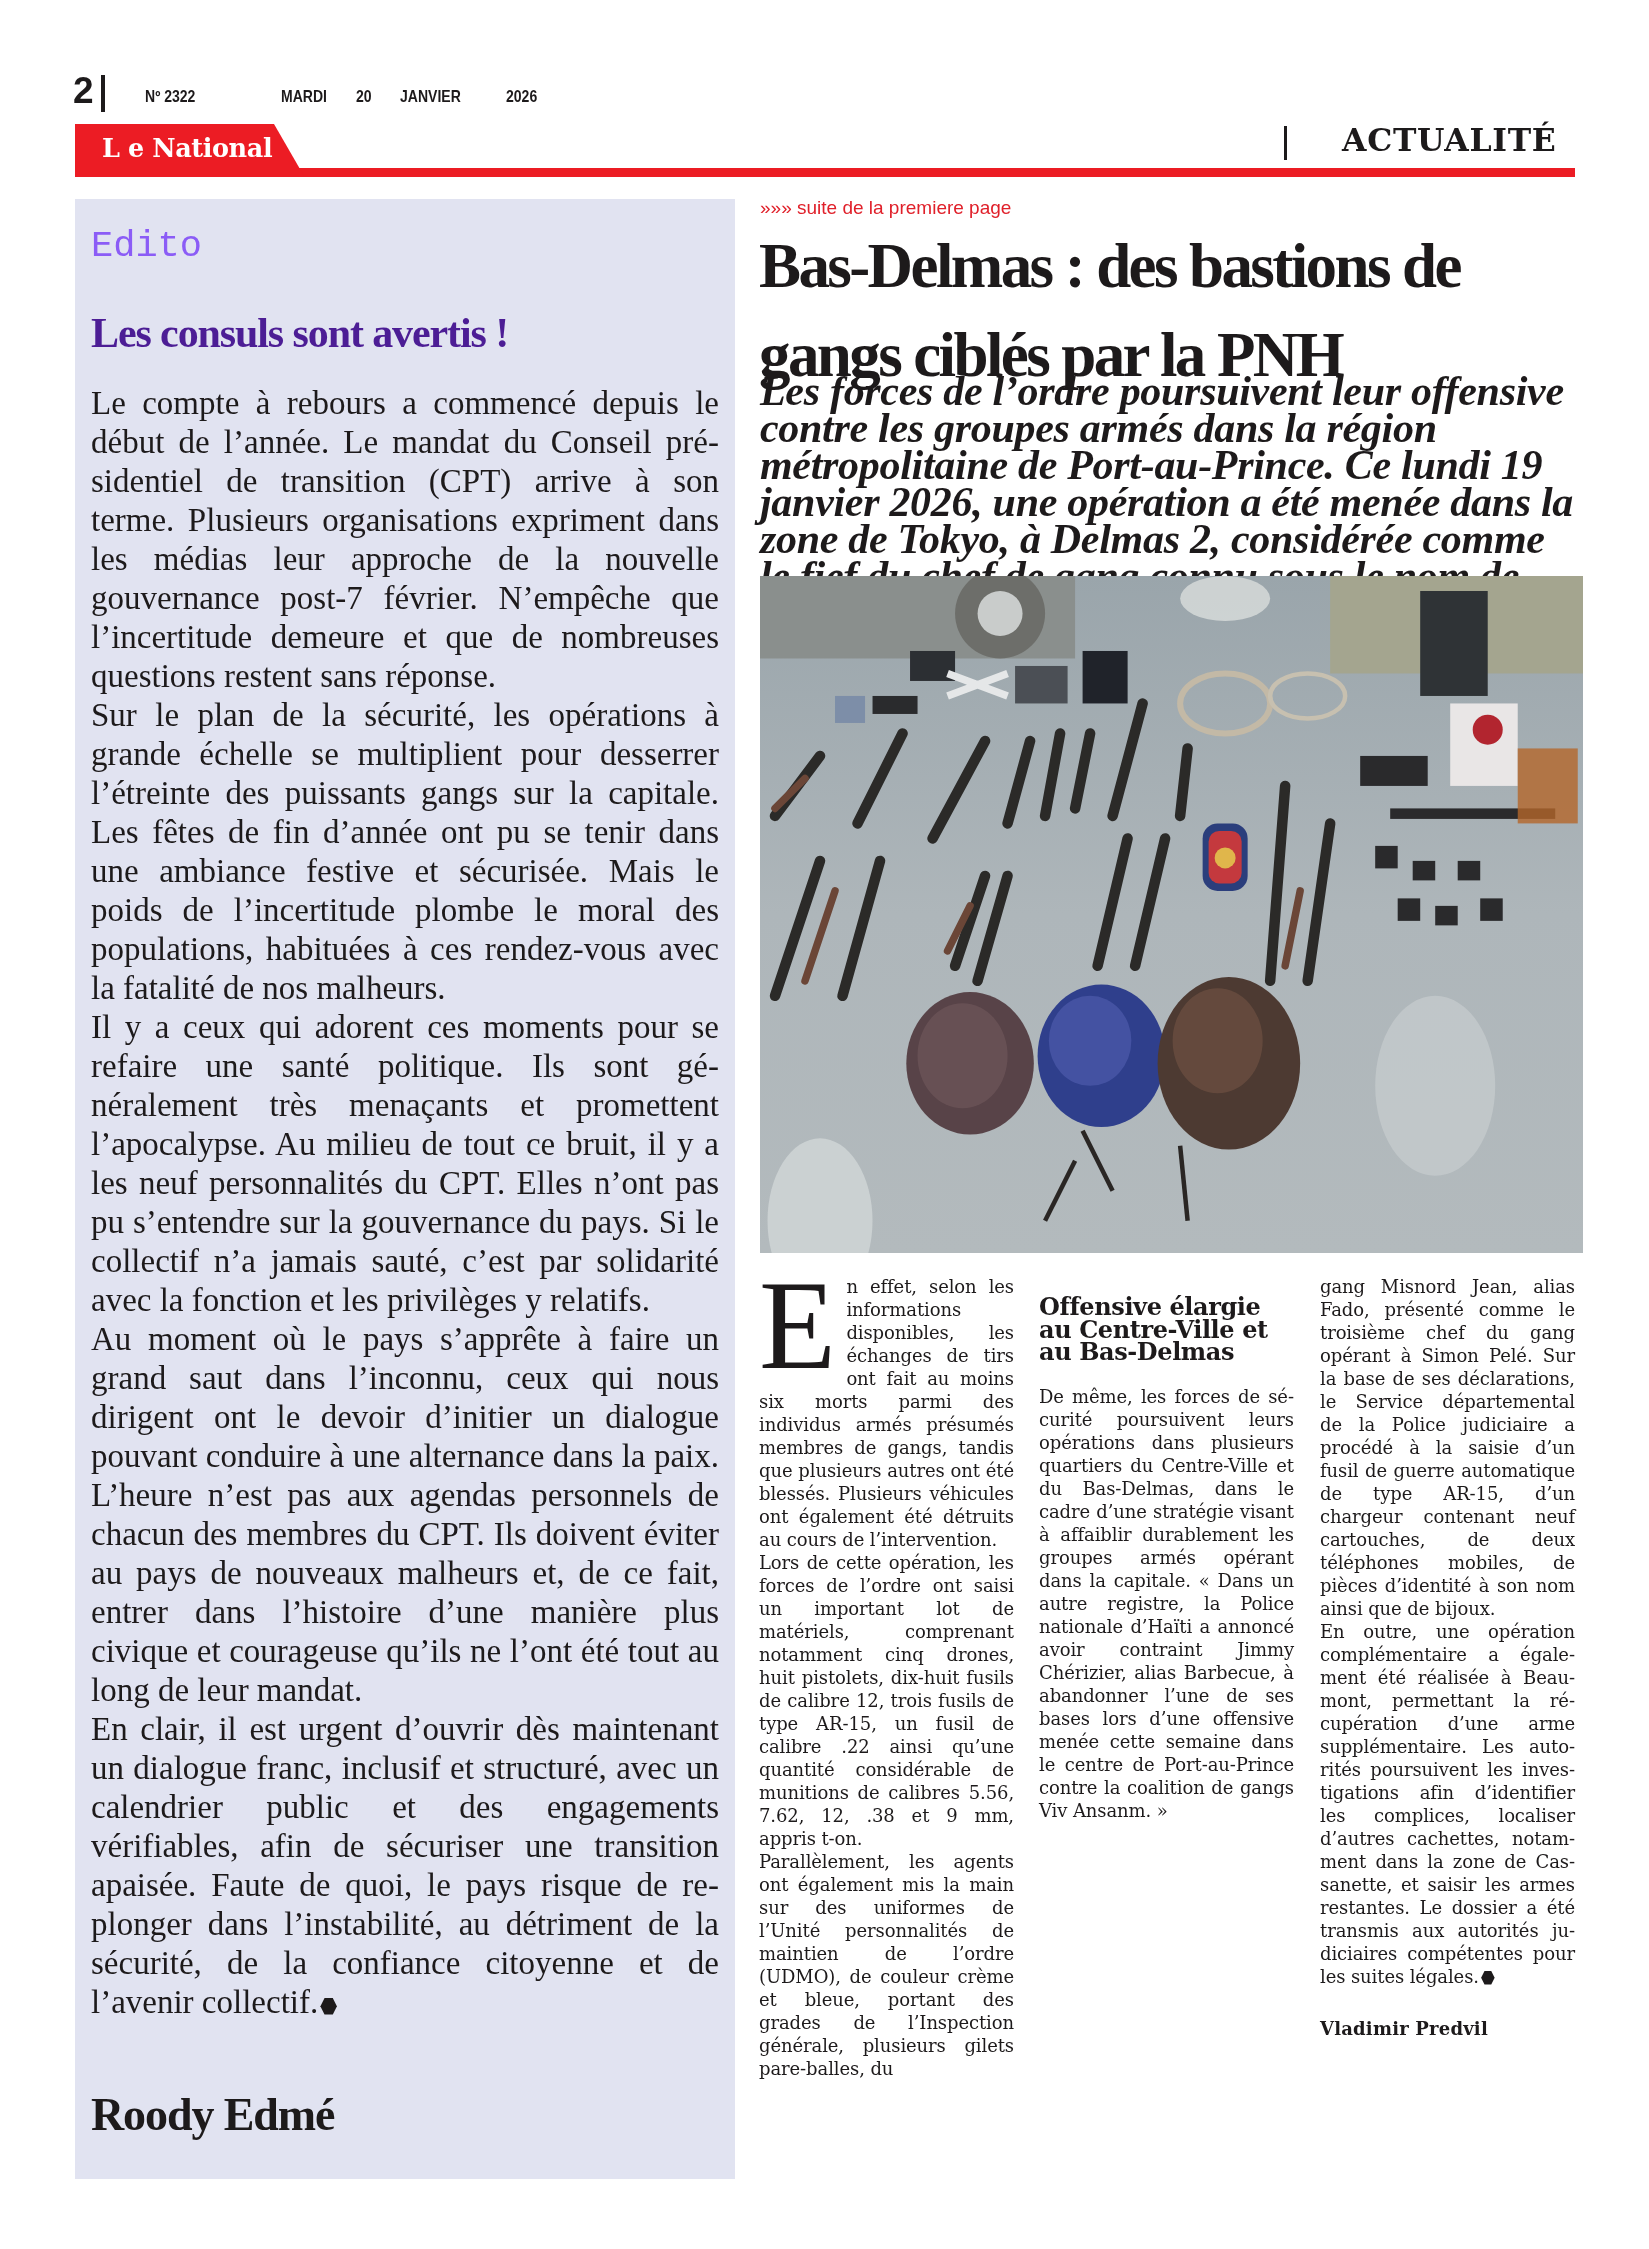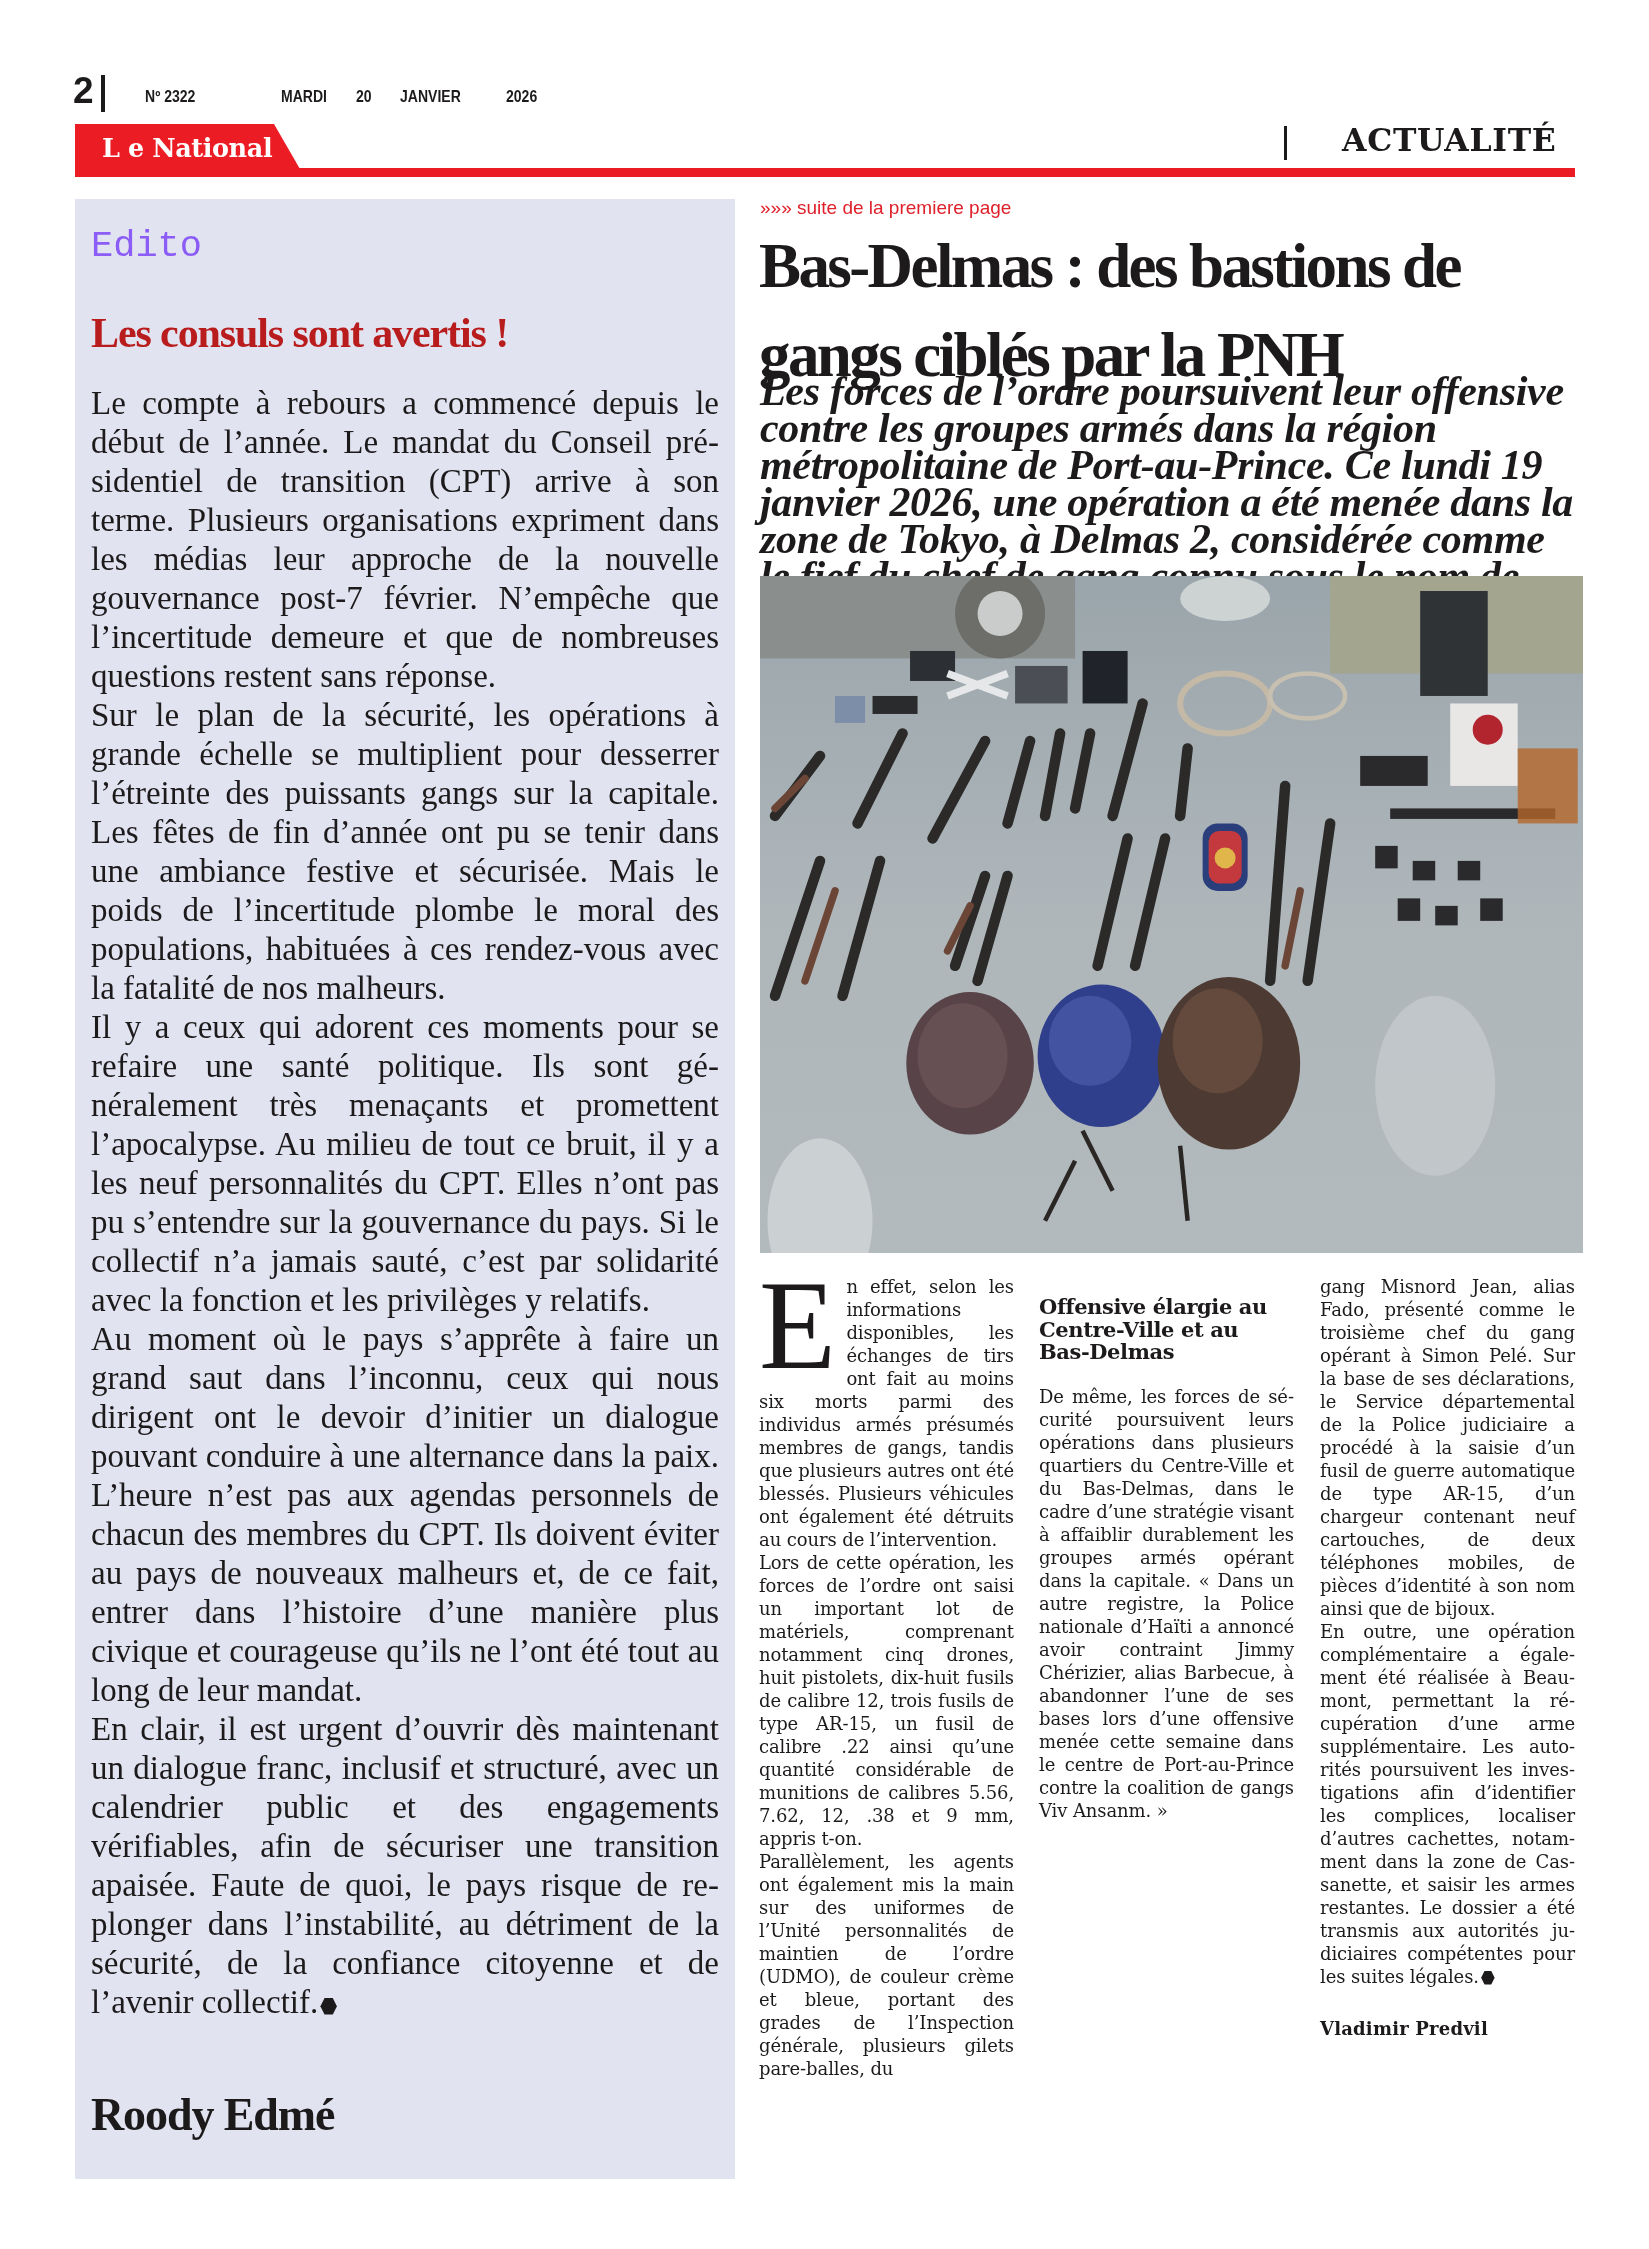--- a/index.html
+++ b/index.html
@@ -17,41 +17,41 @@
 
   .redbar { position:absolute; left:75px; top:168px; width:1500px; height:9px; background:#ec1c24; }
   .brand-tab { position:absolute; left:75px; top:124px; width:229px; height:52px; background:#ec1c24; clip-path:polygon(0 0, 199px 0, 229px 100%, 0 100%); }
   .brand-name { position:absolute; left:102px; top:133px; font-family:"DejaVu Serif", serif; font-weight:bold; font-size:25.5px; line-height:30px; color:#ffffff; letter-spacing:-0.4px; }
   .section-sep { position:absolute; left:1284px; top:126px; width:3px; height:34px; background:#1d1a1b; }
   .section-title { position:absolute; left:1342px; top:121px; font-family:"DejaVu Serif", serif; font-weight:bold; font-size:31.5px; line-height:37px; color:#1d1a1b; letter-spacing:0.7px; }
 
   
   .edito { position:absolute; left:75px; top:199px; width:660px; height:1980px; background:#e1e3f1; }
   .edito-kicker { position:absolute; left:91px; top:225px; font-family:Liberation Mono, monospace; font-size:37px; line-height:42px; color:#8b5cf6; }
-  .edito-title { position:absolute; left:91px; top:309px; font-family:"Liberation Serif", serif; font-weight:bold; font-size:42px; line-height:48px; color:#b91c1c; letter-spacing:-1.1px; }
+  .edito-title { position:absolute; left:91px; top:309px; font-family:"Liberation Serif", serif; font-weight:bold; font-size:42px; line-height:48px; color:#4c1d95; letter-spacing:-1.1px; }
   .edito-body { position:absolute; left:91px; top:384px; width:628px; font-family:"Liberation Serif", serif; font-size:33px; line-height:39px; text-align:justify; hyphens:manual; color:#1d1a1b; }
   .edito-body p { margin:0; }
   .end-mark { display:inline-block; width:16.5px; height:16.5px; background:#1d1a1b; clip-path:polygon(25% 0,75% 0,100% 50%,75% 100%,25% 100%,0 50%); margin-left:2.2px; vertical-align:-1.5px; }
   .edito-author { position:absolute; left:91px; top:2089px; font-family:"Liberation Serif", serif; font-weight:bold; font-size:46px; line-height:52px; color:#1d1a1b; letter-spacing:-1.1px; }
 
   
   .kicker { position:absolute; left:760px; top:197px; font-family:"Liberation Sans", sans-serif; font-size:19px; line-height:22.5px; color:#e0202a; }
   .headline { position:absolute; left:759px; top:222px; width:825px; font-family:"Liberation Serif", serif; font-weight:bold; font-size:63px; line-height:89px; color:#1d1a1b; letter-spacing:-2.6px; }
   .standfirst { position:absolute; left:760px; top:373px; width:823px; font-family:"Liberation Serif", serif; font-weight:bold; font-style:italic; font-size:42px; line-height:37px; color:#1d1a1b; letter-spacing:-0.3px; }
 
   .photo { position:absolute; left:760px; top:576px; width:823px; height:677px; overflow:hidden; background:#a9b2b6; }
   .photo svg { display:block; width:100%; height:100%; }
 
   .col { position:absolute; top:1275px; width:255px; font-family:"DejaVu Serif", serif; font-size:18px; line-height:23px; text-align:justify; color:#1d1a1b; letter-spacing:-0.1px; }
   .col p { margin:0; }
   .col1 { left:759px; }
   .col2 { left:1039px; }
   .col3 { left:1320px; }
   .dropcap { float:left; font-family:"Liberation Serif", serif; font-size:126px; line-height:97px; height:96px; margin:1.5px 10.5px 0 0; color:#1d1a1b; }
-  .subhead { font-family:"DejaVu Serif", serif; font-weight:bold; font-size:21px; line-height:22.5px; margin:21px 0 21px 0 !important; text-align:left; letter-spacing:-0.4px; }
+  .subhead { font-family:"DejaVu Serif", serif; font-weight:bold; font-size:24px; line-height:22.5px; margin:21px 0 21px 0 !important; text-align:left; letter-spacing:-0.4px; }
   .gap { height:22.5px; }
   .byline { font-family:"DejaVu Serif", serif; font-weight:bold; font-size:18px; line-height:22.5px; margin-top:30px !important; text-align:left; letter-spacing:0.2px; }
 </style>
 </head>
 <body>
 
 <div>
   <div class="pagenum">2</div>
   <div class="pagenum-sep"></div>
   <div class="issue issue-no">Nº 2322</div>

